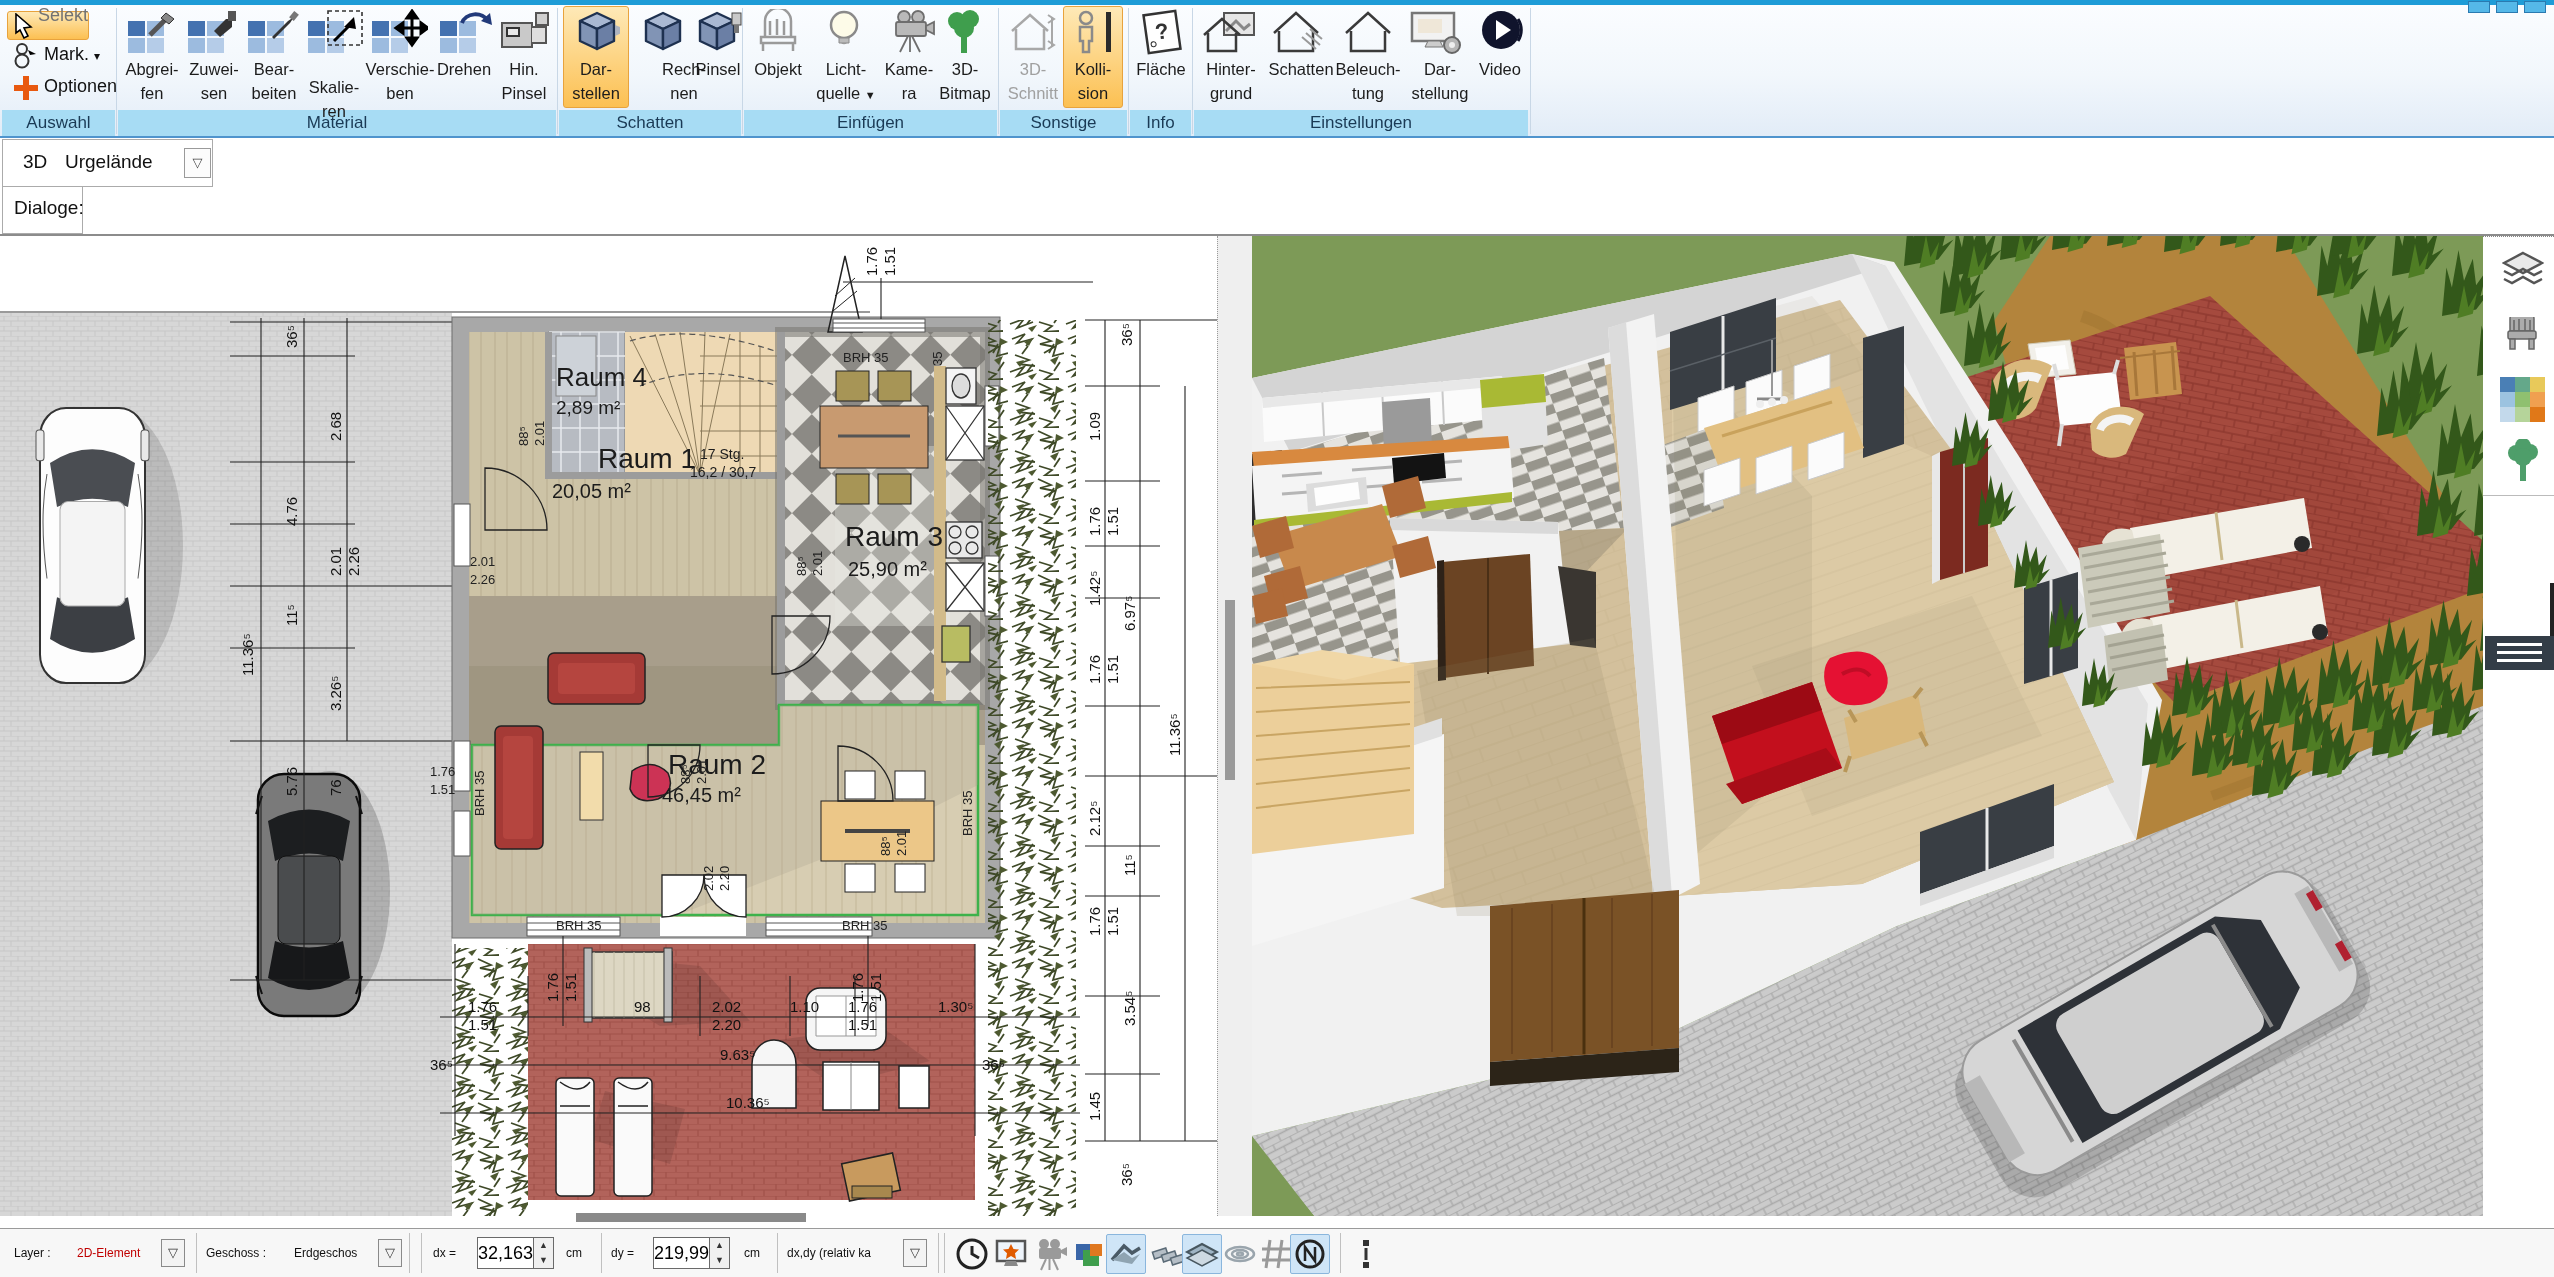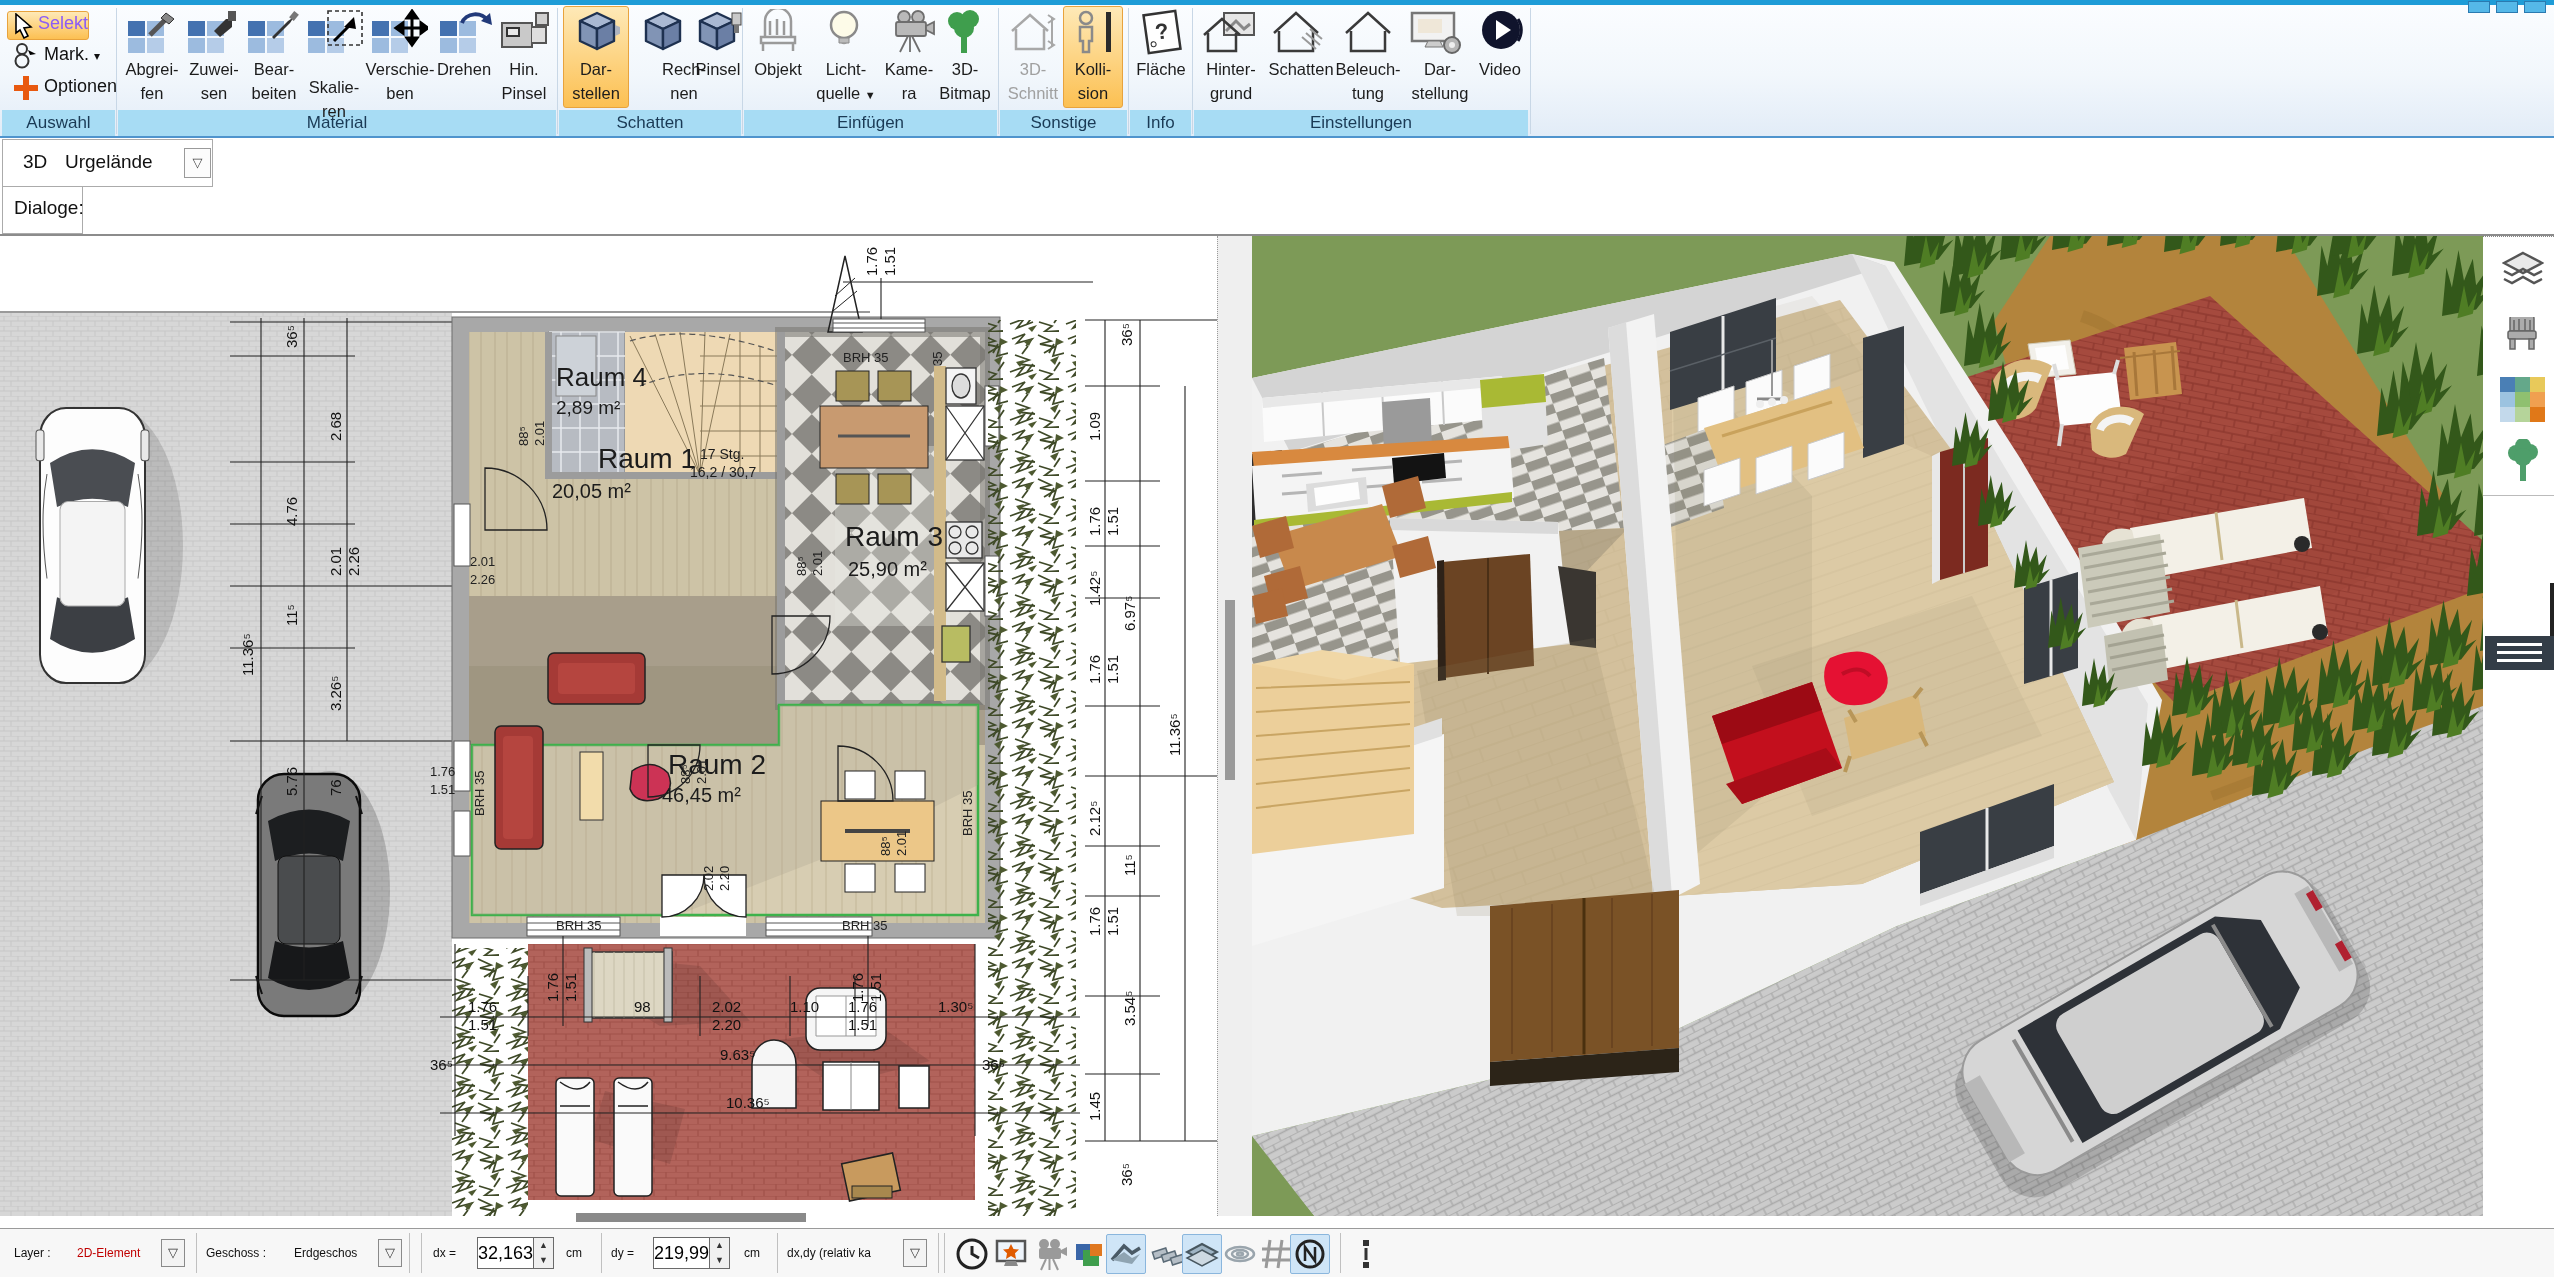--- a/index.html
+++ b/index.html
@@ -57,21 +57,21 @@
   <div class="grouplabel" style="left:559px;width:182px;">Schatten</div>
   <div class="grouplabel" style="left:744px;width:253px;">Einfügen</div>
   <div class="grouplabel" style="left:1000px;width:127px;">Sonstige</div>
   <div class="grouplabel" style="left:1130px;width:61px;">Info</div>
   <div class="grouplabel" style="left:1194px;width:334px;">Einstellungen</div>
 
   <div class="abs orangebtn" style="left:7px;top:11px;width:82px;height:29px;"></div>
   <svg class="abs" style="left:13px;top:13px" width="24" height="26" viewBox="0 0 24 26">
     <path d="M3,1 L18,14 L11,15 L15,23 L11,25 L7,17 L3,20 Z" fill="#fff" stroke="#000" stroke-width="1.6"></path>
   </svg>
-  <div class="abs" style="left:38px;top:13px;font-size:18px;color:#8b5cf6;">Selekt</div>
+  <div class="abs" style="left:38px;top:5px;font-size:18px;color:#737373;">Selekt</div>
   <svg class="abs" style="left:14px;top:42px" width="26" height="28" viewBox="0 0 26 28">
     <circle cx="8" cy="7" r="5" fill="none" stroke="#333" stroke-width="2"></circle>
     <circle cx="8" cy="19" r="6.5" fill="none" stroke="#333" stroke-width="2"></circle>
     <path d="M14,8 L22,12 L16,13 Z" fill="#000"></path>
   </svg>
   <div class="abs" style="left:44px;top:44px;font-size:18px;color:#111;">Mark. <span style="font-size:12px;">▾</span></div>
   <svg class="abs" style="left:12px;top:74px" width="28" height="28" viewBox="0 0 28 28">
     <path d="M11,2 h6 v9 h9 v6 h-9 v9 h-6 v-9 h-9 v-6 h9 Z" fill="#e8590f"></path>
   </svg>
   <div class="abs" style="left:44px;top:76px;font-size:18px;color:#111;">Optionen</div>

